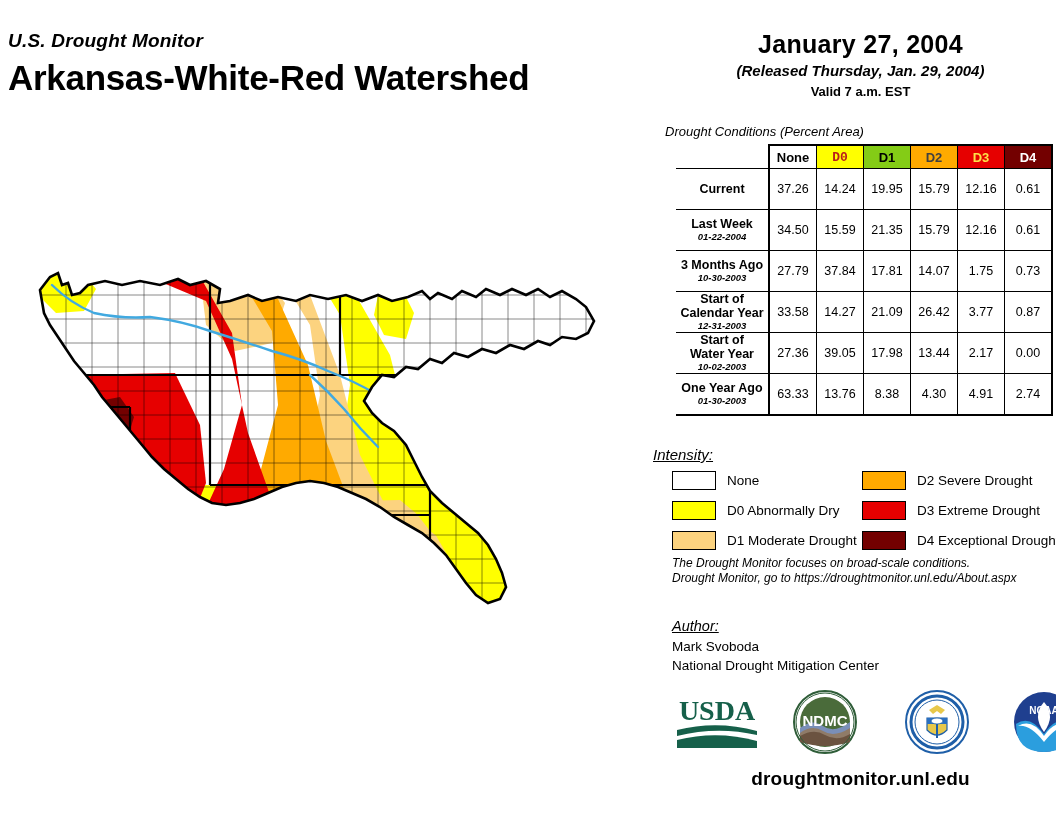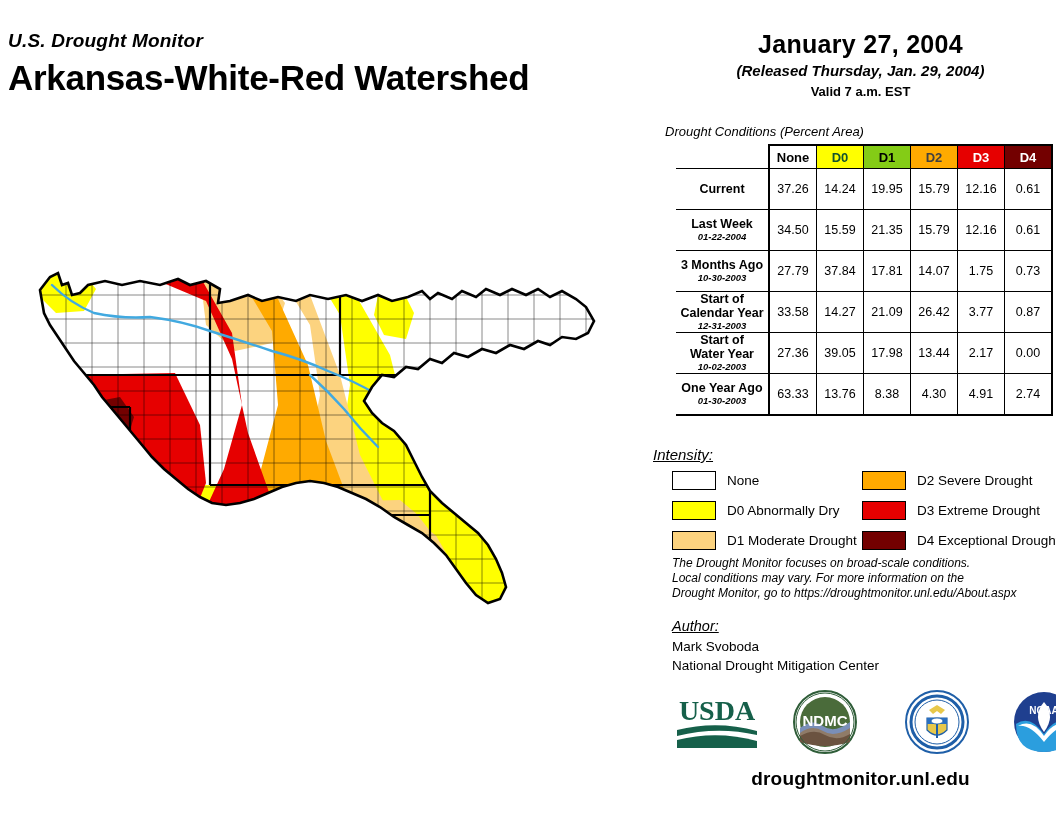--- a/index.html
+++ b/index.html
@@ -19,24 +19,24 @@
 
   
   #table-caption{position:absolute;left:665px;top:124px;width:391px;text-align:left;
                  font-size:13px;font-style:italic;}
   #cond-table{position:absolute;left:676px;top:144px;border-collapse:collapse;}
   #cond-table td,#cond-table th{border:1px solid #000;padding:0;text-align:center;
         font-size:12px;font-family:"Liberation Sans",sans-serif;}
   #cond-table .corner{border:none;width:92px;}
   #cond-table thead th{height:22px;width:46px;font-weight:bold;font-size:13px;}
   #cond-table thead th.hdr-none{background:#ffffff;color:#000;}
-  #cond-table thead th.hdr-d0{background:#ffff00;color:#14532d;}
+  #cond-table thead th.hdr-d0{background:#ffff00;color:#b91c1c;font-family:Liberation Mono, monospace;}
   #cond-table thead th.hdr-d1{background:#84cc16;color:#000;}
   #cond-table thead th.hdr-d2{background:#ffaa00;color:#404040;}
-  #cond-table thead th.hdr-d3{background:#e60000;color:#ffffff;}
+  #cond-table thead th.hdr-d3{background:#e60000;color:#fde047;}
   #cond-table thead th.hdr-d4{background:#730000;color:#ffffff;}
   #cond-table tbody tr{height:41px;}
   #cond-table td.rowlabel{border-left:none;text-align:center;padding:0 4px;}
   #cond-table td.rowlabel .rl-name{font-weight:bold;font-size:12.5px;line-height:14px;display:block;}
   #cond-table td.rowlabel .rl-date{font-weight:bold;font-style:italic;font-size:9.5px;line-height:12px;display:block;}
   #cond-table td.val{font-size:12.5px;}
   #cond-table thead th.hdr-none,#cond-table thead th.hdr-d0,#cond-table thead th.hdr-d1,
   #cond-table thead th.hdr-d2,#cond-table thead th.hdr-d3,#cond-table thead th.hdr-d4{
       border-top:2px solid #000;}
   #cond-table .lcell{border-left:2px solid #000;}
@@ -202,21 +202,20 @@
       </div>
       <div class="legend-row">
         <div class="swatch" style="background: rgb(115, 0, 0);"></div>
         <div class="legend-label">D4 Exceptional Drought</div>
       </div>
     </div>
 </div>
 
 <div id="disclaimer">
   <div>The Drought Monitor focuses on broad-scale conditions.</div>
-  <div>Local conditions may vary. For more information on the</div>
   <div>Drought Monitor, go to https://droughtmonitor.unl.edu/About.aspx</div>
 </div>
 
 <div id="author-title">Author:</div>
 <div id="author-lines">
   <div>Mark Svoboda</div>
   <div>National Drought Mitigation Center</div>
 </div>
 
 <div id="logos">

